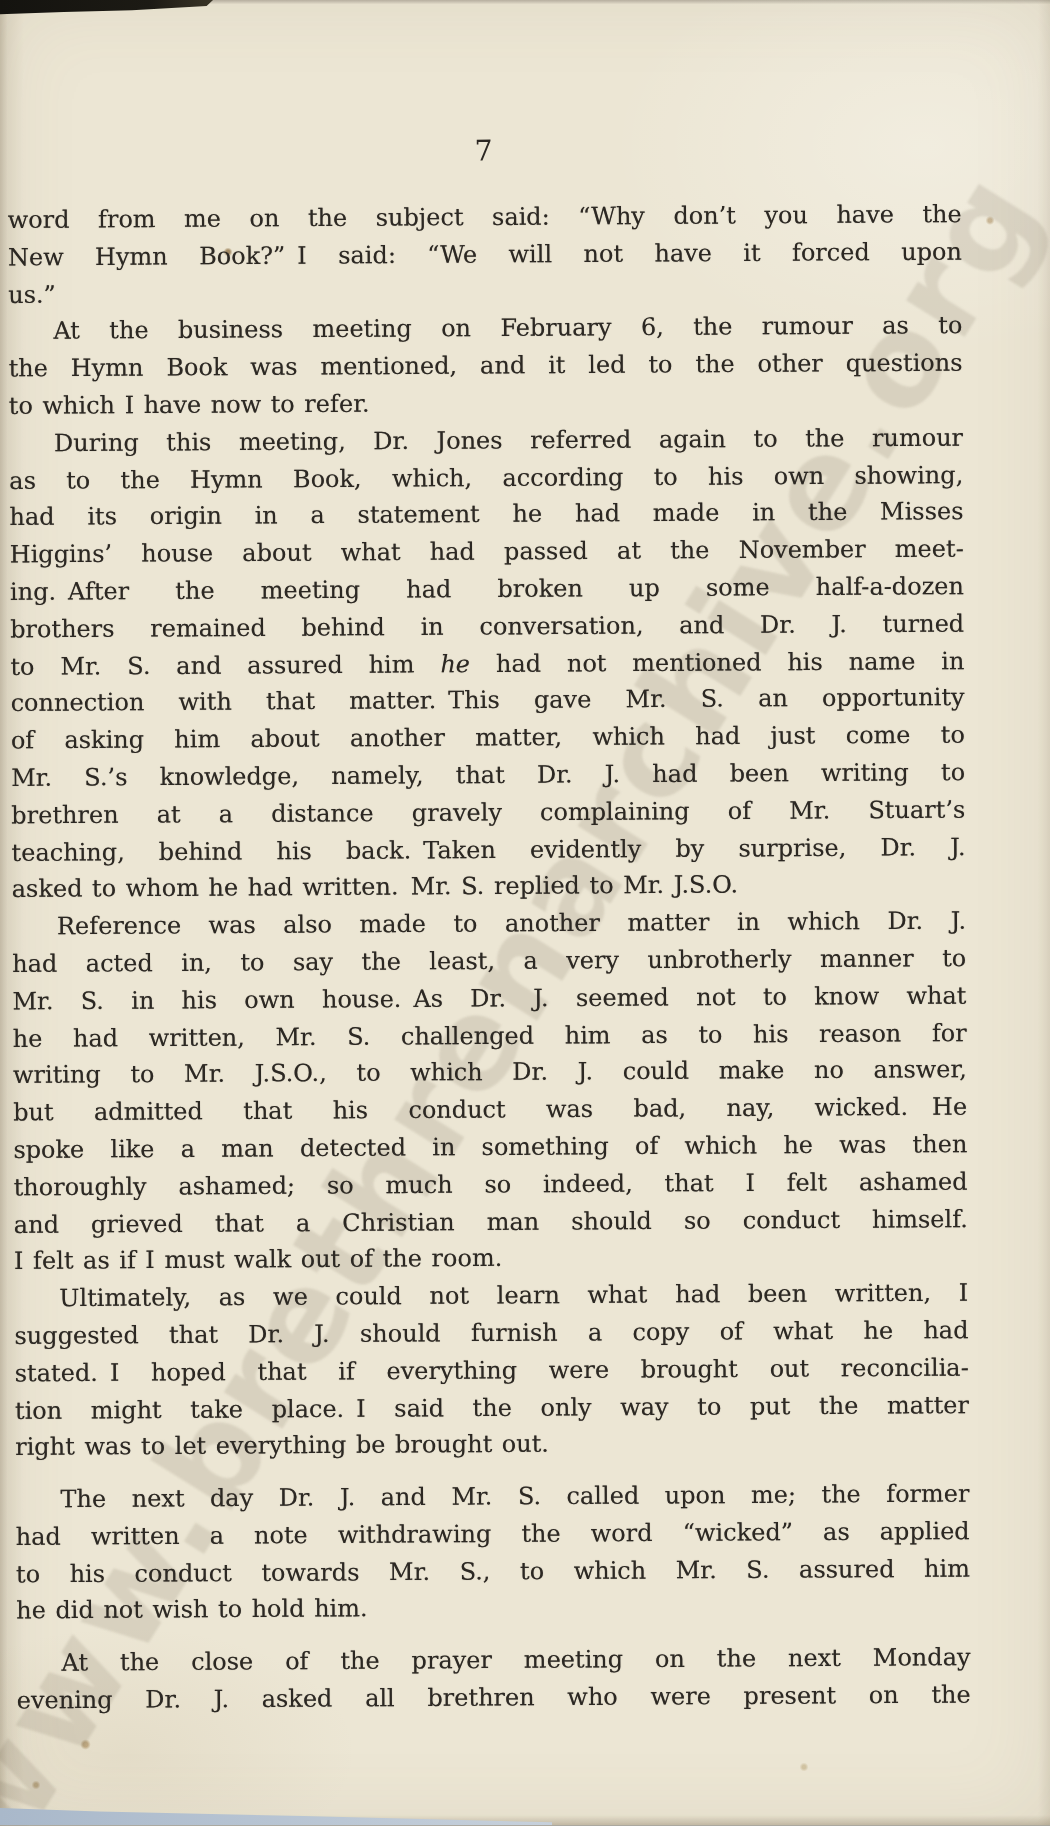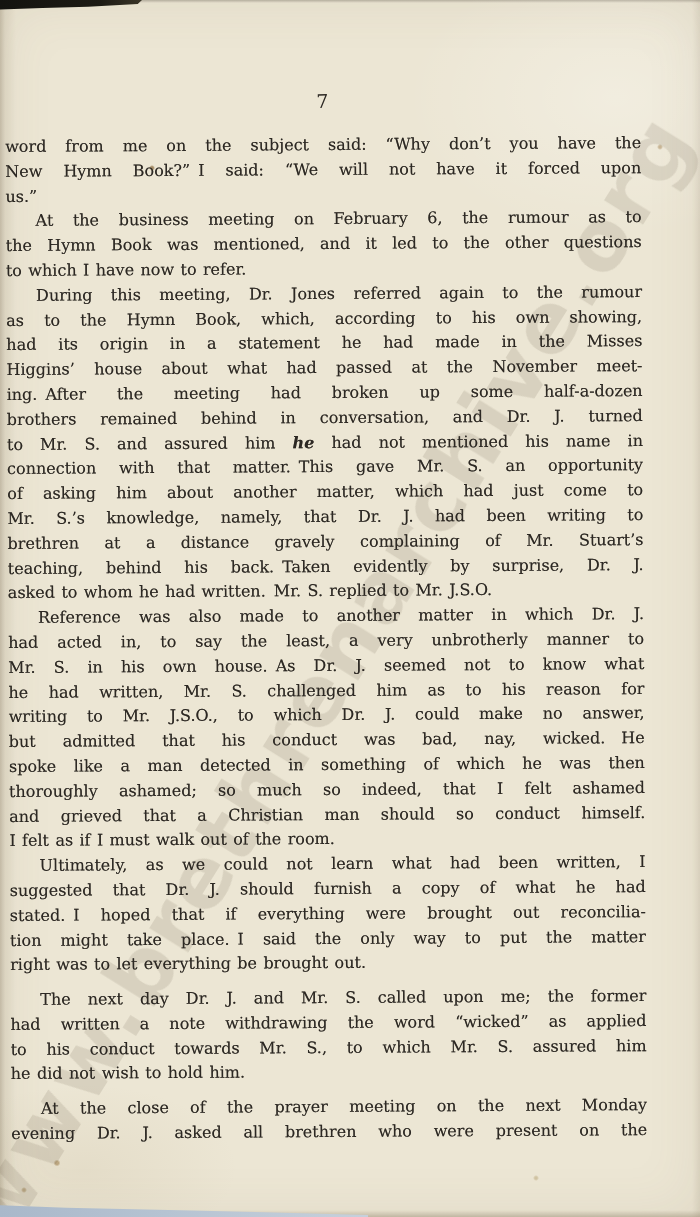--- a/index.html
+++ b/index.html
@@ -37,21 +37,21 @@
   .page-number{text-align:center;font-size:19px;line-height:22px;margin-bottom:21px;letter-spacing:1px;}
   .line{
     font-size:16px;line-height:24.8px;
     text-align:justify;text-align-last:justify;
     word-spacing:.08em;
     text-shadow:0 0 .5px rgba(44,40,35,.55);
   }
   .line.last{text-align:left;text-align-last:left;}
   .para.indent .line:first-child{text-indent:30px;}
   .para.gap{margin-top:10px;}
-  em{font-style:italic;font-weight:bold;}
+  em{font-style:italic;}
   .top-strip{
     position:absolute;left:0;top:0;width:142px;height:10px;
     background:linear-gradient(90deg,#14130f 0,#1c1a14 70%,#3a3527 100%);
     clip-path:polygon(0 0,100% 0,97% 40%,62% 68%,30% 80%,0 95%);
   }
   .bottom-wedge{
     position:absolute;left:0;bottom:0;width:368px;height:15px;
     background:linear-gradient(90deg,#a9b8ca 0,#b6c3d2 45%,#c6d0db 100%);
     clip-path:polygon(0 22%,18% 38%,55% 58%,100% 86%,100% 100%,0 100%);
   }

